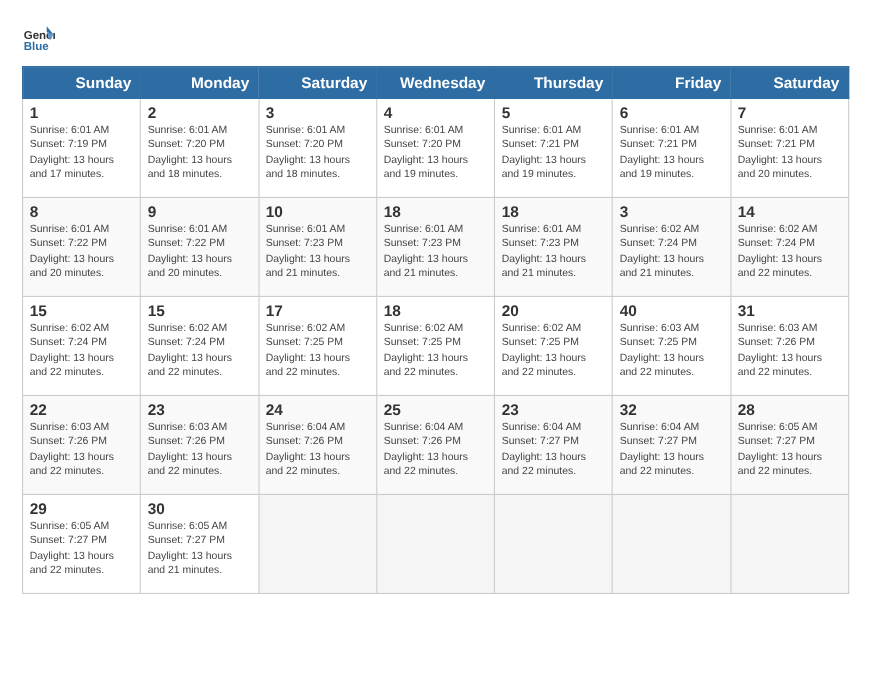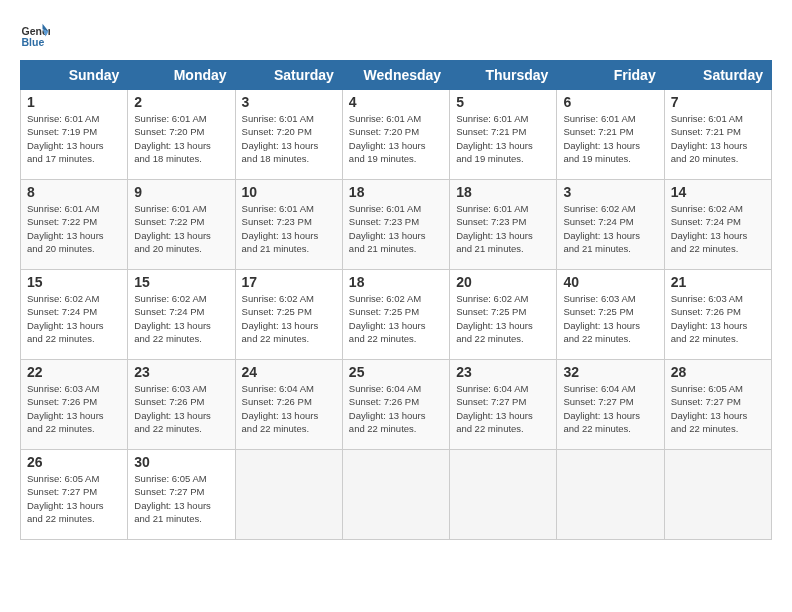--- a/index.html
+++ b/index.html
@@ -268,21 +268,21 @@
       </td>
         <td>
         <span class="day-number">40</span>
         <div class="day-info">
           Sunrise: 6:03 AM<br>
           Sunset: 7:25 PM<br>
           Daylight: 13 hours and 22 minutes.
         </div>
       </td>
         <td>
-        <span class="day-number">21</span>
+        <span class="day-number">31</span>
         <div class="day-info">
           Sunrise: 6:03 AM<br>
           Sunset: 7:26 PM<br>
           Daylight: 13 hours and 22 minutes.
         </div>
       </td>
       </tr>
       <tr>
         <td>
         <span class="day-number">22</span>
@@ -336,21 +336,21 @@
         <span class="day-number">28</span>
         <div class="day-info">
           Sunrise: 6:05 AM<br>
           Sunset: 7:27 PM<br>
           Daylight: 13 hours and 22 minutes.
         </div>
       </td>
       </tr>
       <tr>
         <td>
-        <span class="day-number">26</span>
+        <span class="day-number">29</span>
         <div class="day-info">
           Sunrise: 6:05 AM<br>
           Sunset: 7:27 PM<br>
           Daylight: 13 hours and 22 minutes.
         </div>
       </td>
         <td>
         <span class="day-number">30</span>
         <div class="day-info">
           Sunrise: 6:05 AM<br>

